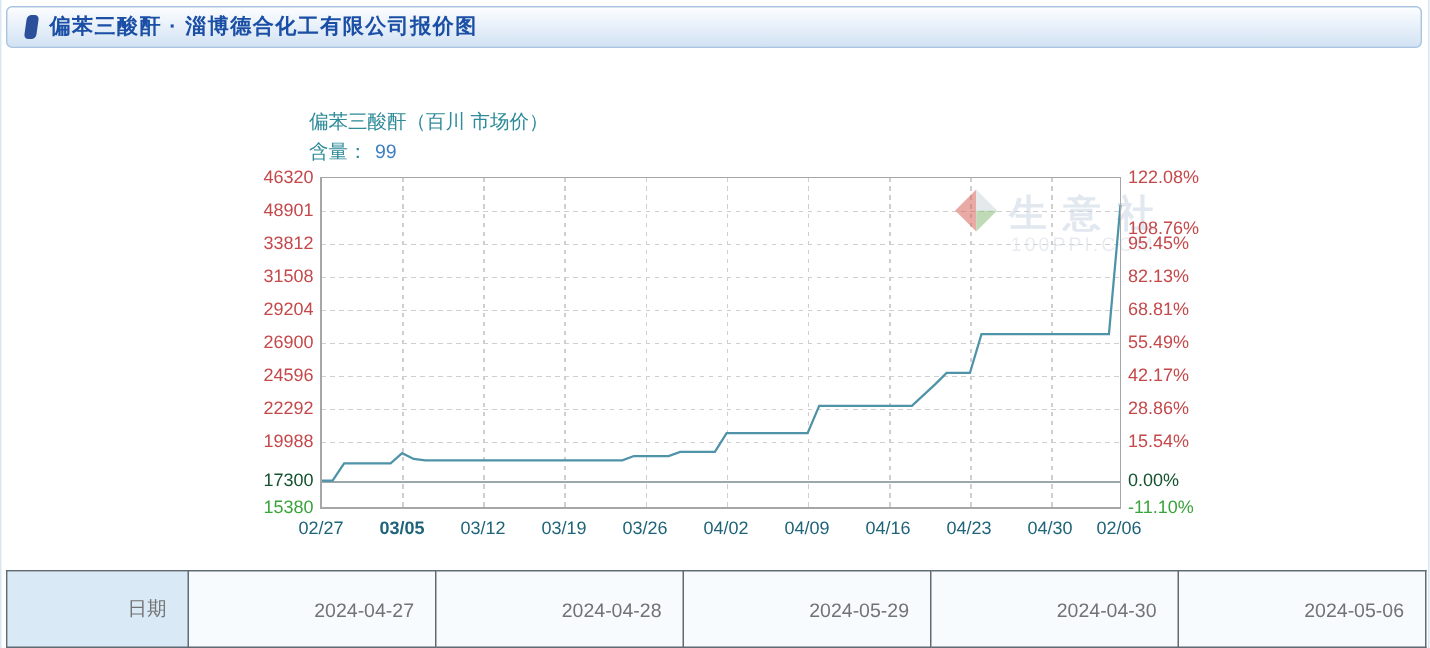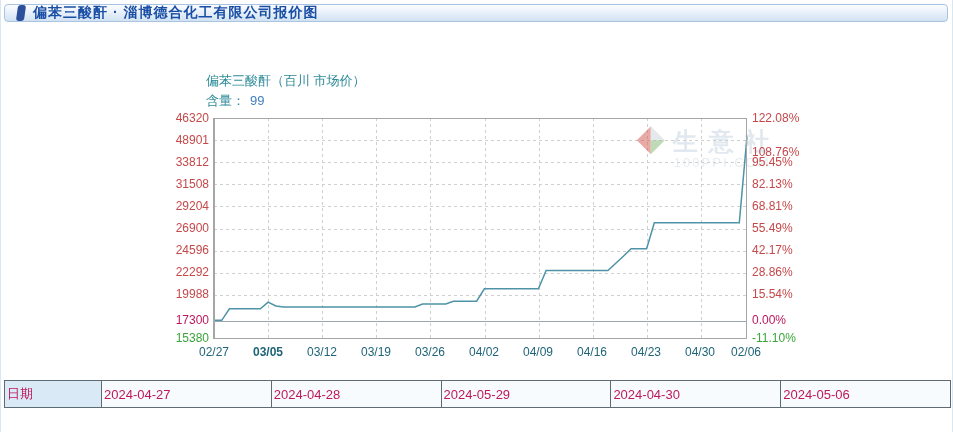--- a/index.html
+++ b/index.html
@@ -3,43 +3,43 @@
 <meta charset="utf-8">
 <style>
   html,body{margin:0;padding:0}
   body{
     width:953px;height:432px;position:relative;background:#fff;
     font-family:"Liberation Sans","DejaVu Sans",sans-serif;
     border-left:1px solid #d9e7f3;border-right:1px solid #d9e7f3;
     box-sizing:border-box;overflow:hidden;
   }
   .header{
-    position:absolute;left:3px;top:4px;width:944px;height:18px;
+    position:absolute;left:3px;top:4px;width:944px;height:28px;
     border:1px solid #a9c4e0;border-radius:4px;
     background:linear-gradient(#fcfdff, #e9f1fa 45%, #d2e2f3);
     display:flex;align-items:center;padding-left:12px;box-sizing:border-box;
   }
   .hicon{width:8px;height:16px;background:#2c4f9c;border-radius:3px;transform:skewX(-8deg);margin-right:8px;flex:0 0 auto}
   .htitle{color:#1a4fa5;font-weight:bold;font-size:14px;letter-spacing:1px}
   .ctitle{position:absolute;left:205px;top:72px;font-size:13px;color:#2e8b99}
   .csub{position:absolute;left:205px;top:92px;font-size:13px;color:#2e8b99}
   .csub .val{color:#3f7fc0;margin-left:5px}
   #plot{position:absolute;left:213px;top:118px}
   .ylab{position:absolute;font-size:12px;line-height:14px;white-space:nowrap}
   .yl{left:156px;width:52px;text-align:right}
   .yr{left:751px;width:64px;text-align:left}
-  .up{color:#c5484a}.base{color:#be185d}.min{color:#3aa43a}
+  .up{color:#c5484a}.base{color:#14532d}.min{color:#3aa43a}
   .xlab{position:absolute;top:345px;width:56px;text-align:center;font-size:12px;color:#1f6478}
   table#quote-table{
     position:absolute;left:3px;top:380px;width:947px;
     border-collapse:collapse;table-layout:fixed;
   }
   #quote-table td{
-    border:1px solid #5f6b73;height:22px;text-align:left;
-    font-size:13px;color:#be185d;padding:2px;overflow:hidden;
+    border:1px solid #5f6b73;height:22px;text-align:right;
+    font-size:13px;color:#737373;padding:14px;overflow:hidden;
   }
   #quote-table td.lbl{background:#d9eaf6}
   #quote-table tr.daterow td.val{background:#f7fbfe}
   #quote-table tr.pricerow td.val{background:#e9f3fa}
 </style>
 </head>
 <body>
 
 <div class="header">
   <span class="hicon"></span>

